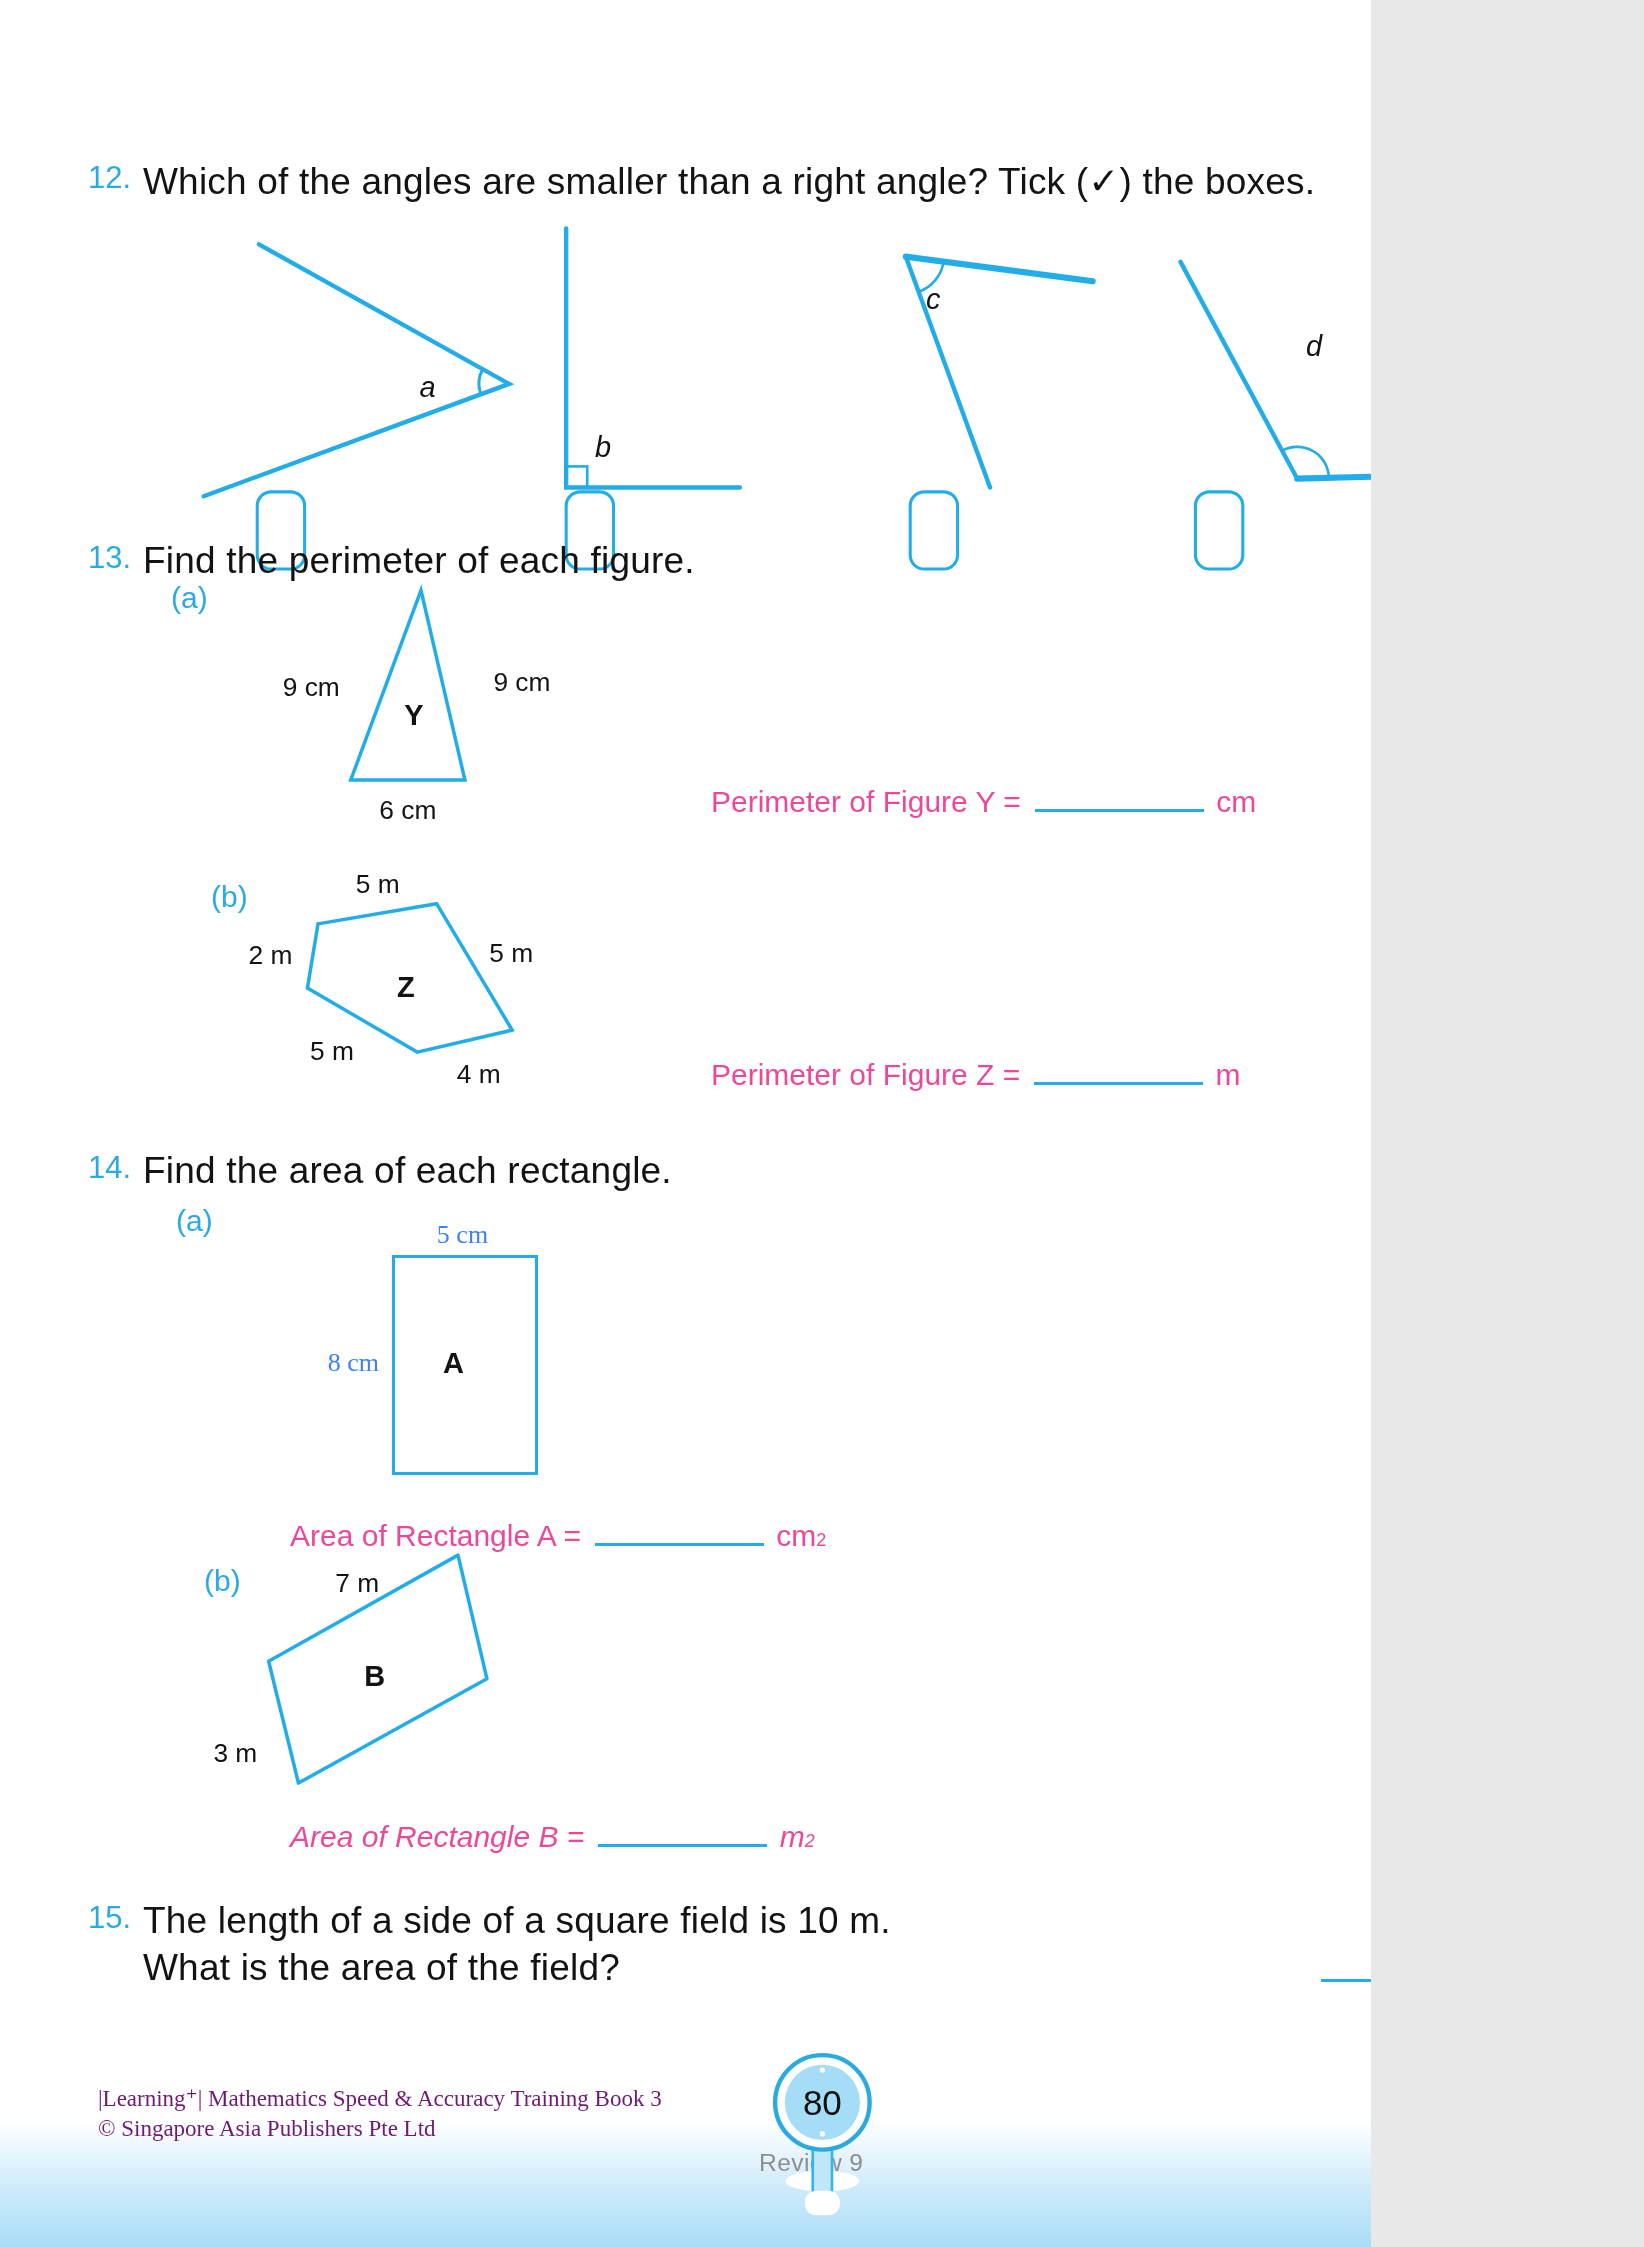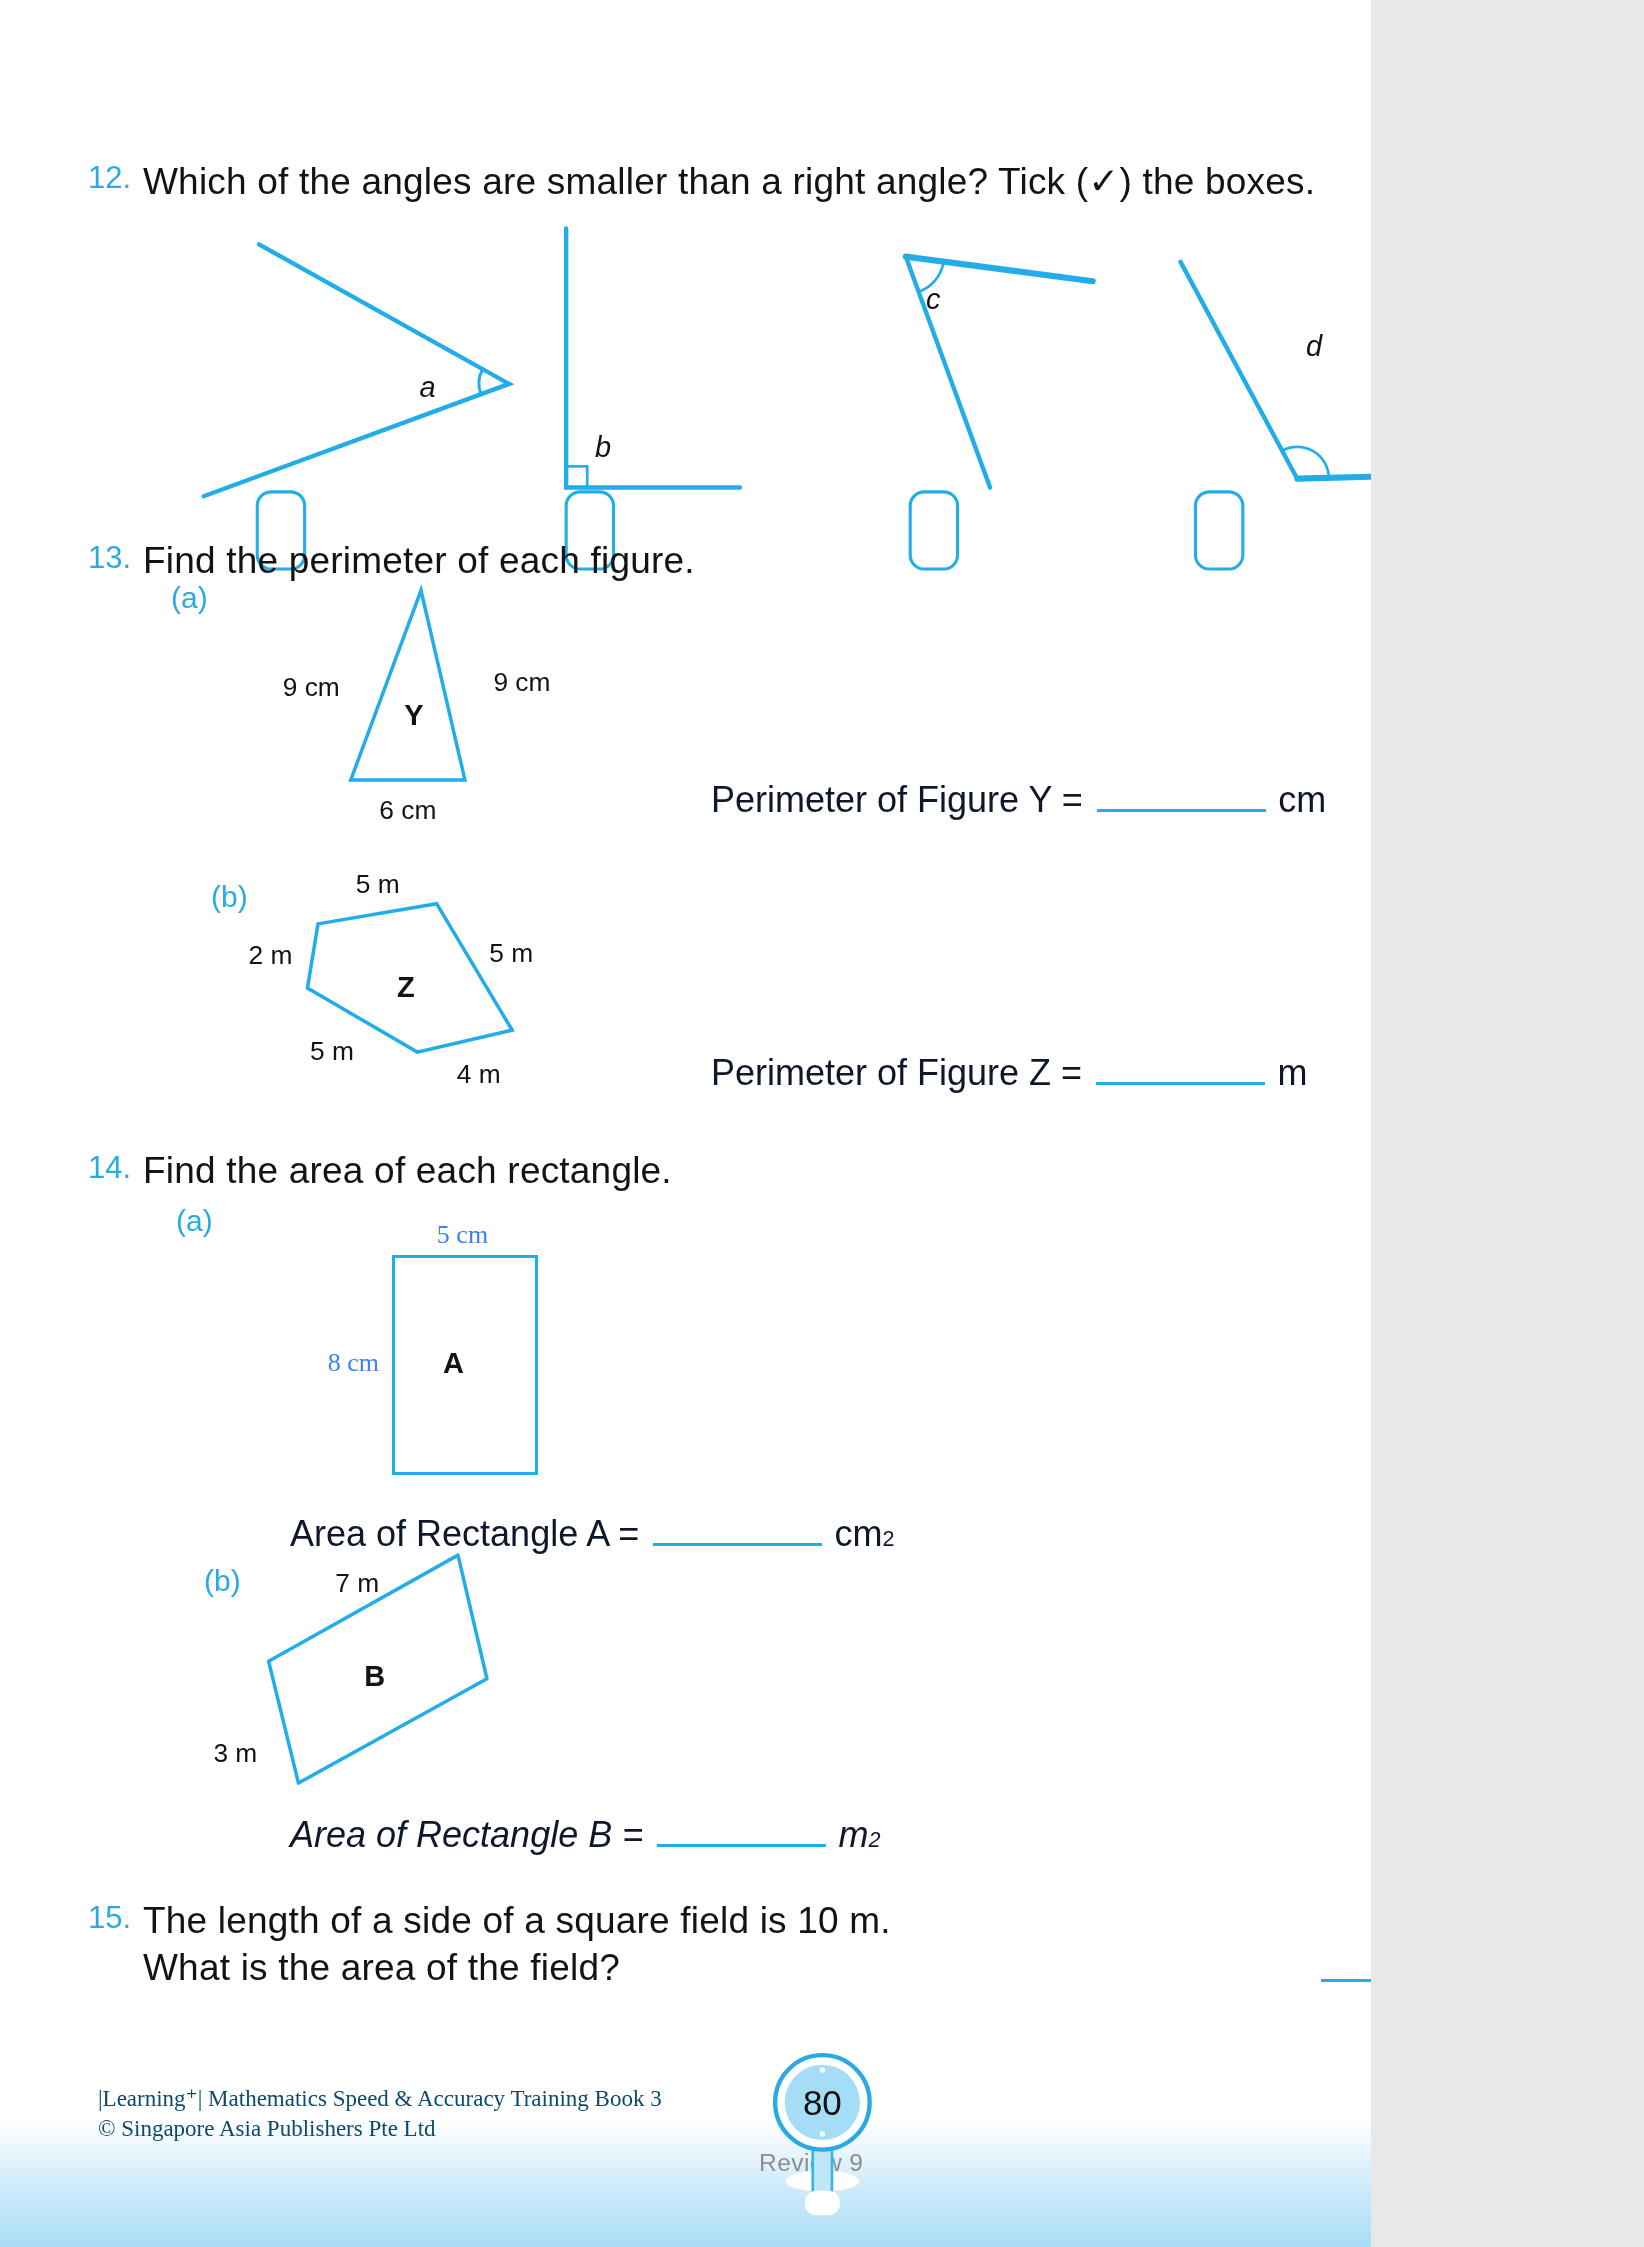--- a/index.html
+++ b/index.html
@@ -10,32 +10,32 @@
     overflow:hidden;
     font-family:"Liberation Sans","DejaVu Sans",sans-serif;
     color:#111;
   }
   .abs{position:absolute;}
   .qnum{color:#29ABE2;font-size:31px;font-weight:500;}
   .qtext{font-size:37px;font-weight:500;color:#131313;letter-spacing:0.2px;}
   .part{color:#29ABE2;font-size:30px;font-weight:500;}
   .dim{font-size:26px;color:#3b82f6;white-space:nowrap;font-family:Liberation Serif, serif;}
   .figletter{font-size:29px;font-weight:bold;color:#131313;}
-  .ansline{font-size:36px;color:#0f172a;white-space:nowrap;display:flex;align-items:baseline;}
+  .ansline{font-size:30px;color:#ec4899;white-space:nowrap;display:flex;align-items:baseline;}
   .blank{
     display:inline-block;width:169px;height:30px;
     border-bottom:3.5px solid #22ACE8;margin:0 12.3px 0 14px;
   }
   .blank-q15{
     width:173px;height:0;border-bottom:3.5px solid #22ACE8;
   }
   sup.u2{font-size:60%;vertical-align:super;line-height:0;}
   .footer-serif{
     font-family:"Liberation Serif","DejaVu Serif",serif;
-    font-size:23px;color:#0c4a6e;line-height:30px;
+    font-size:23px;color:#701a75;line-height:30px;
   }
   .review{font-size:24.6px;color:#8e8e8e;letter-spacing:0.4px;}
   .bottom-fade{
     position:absolute;left:0;bottom:0;width:100%;height:127px;
     background:linear-gradient(to bottom, rgba(255,255,255,0) 0%, #cdeafa 55%, #a9ddf6 100%);
   }
   svg text{font-family:"Liberation Sans","DejaVu Sans",sans-serif;}
   .rectA{
     position:absolute;left:392px;top:1255px;width:140px;height:214px;
     border:3.5px solid #22ACE8;background:#fff;

